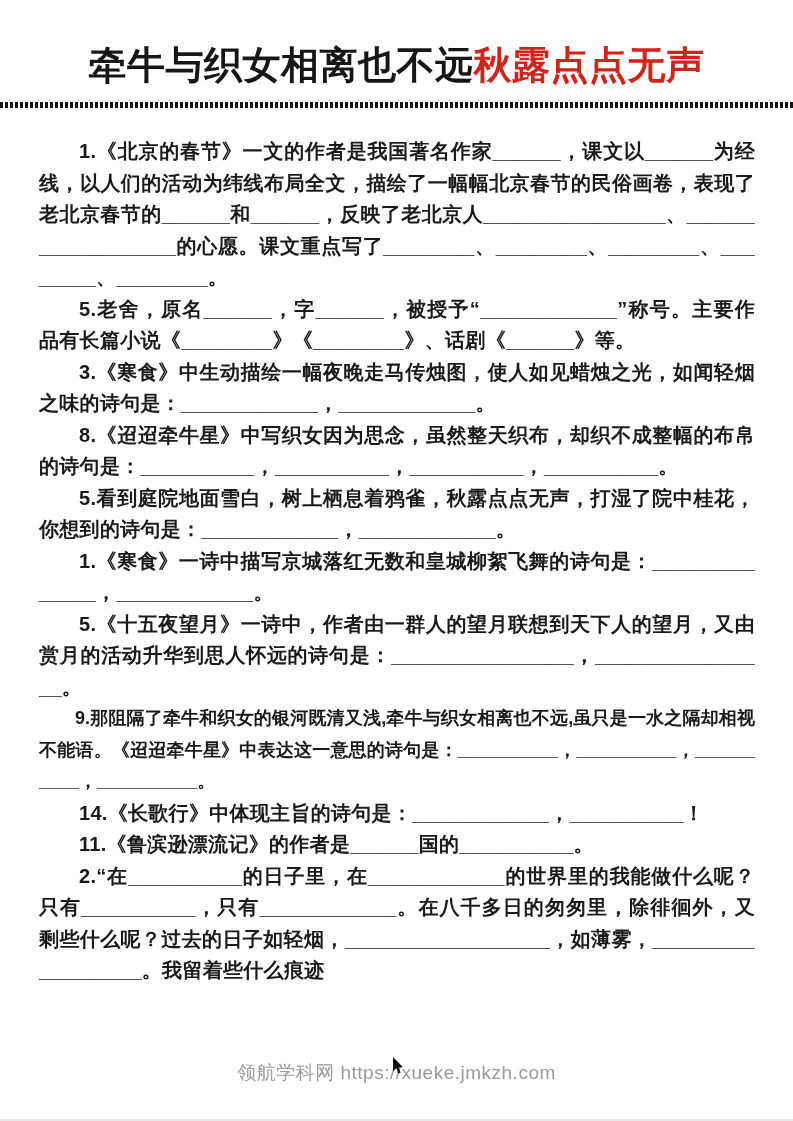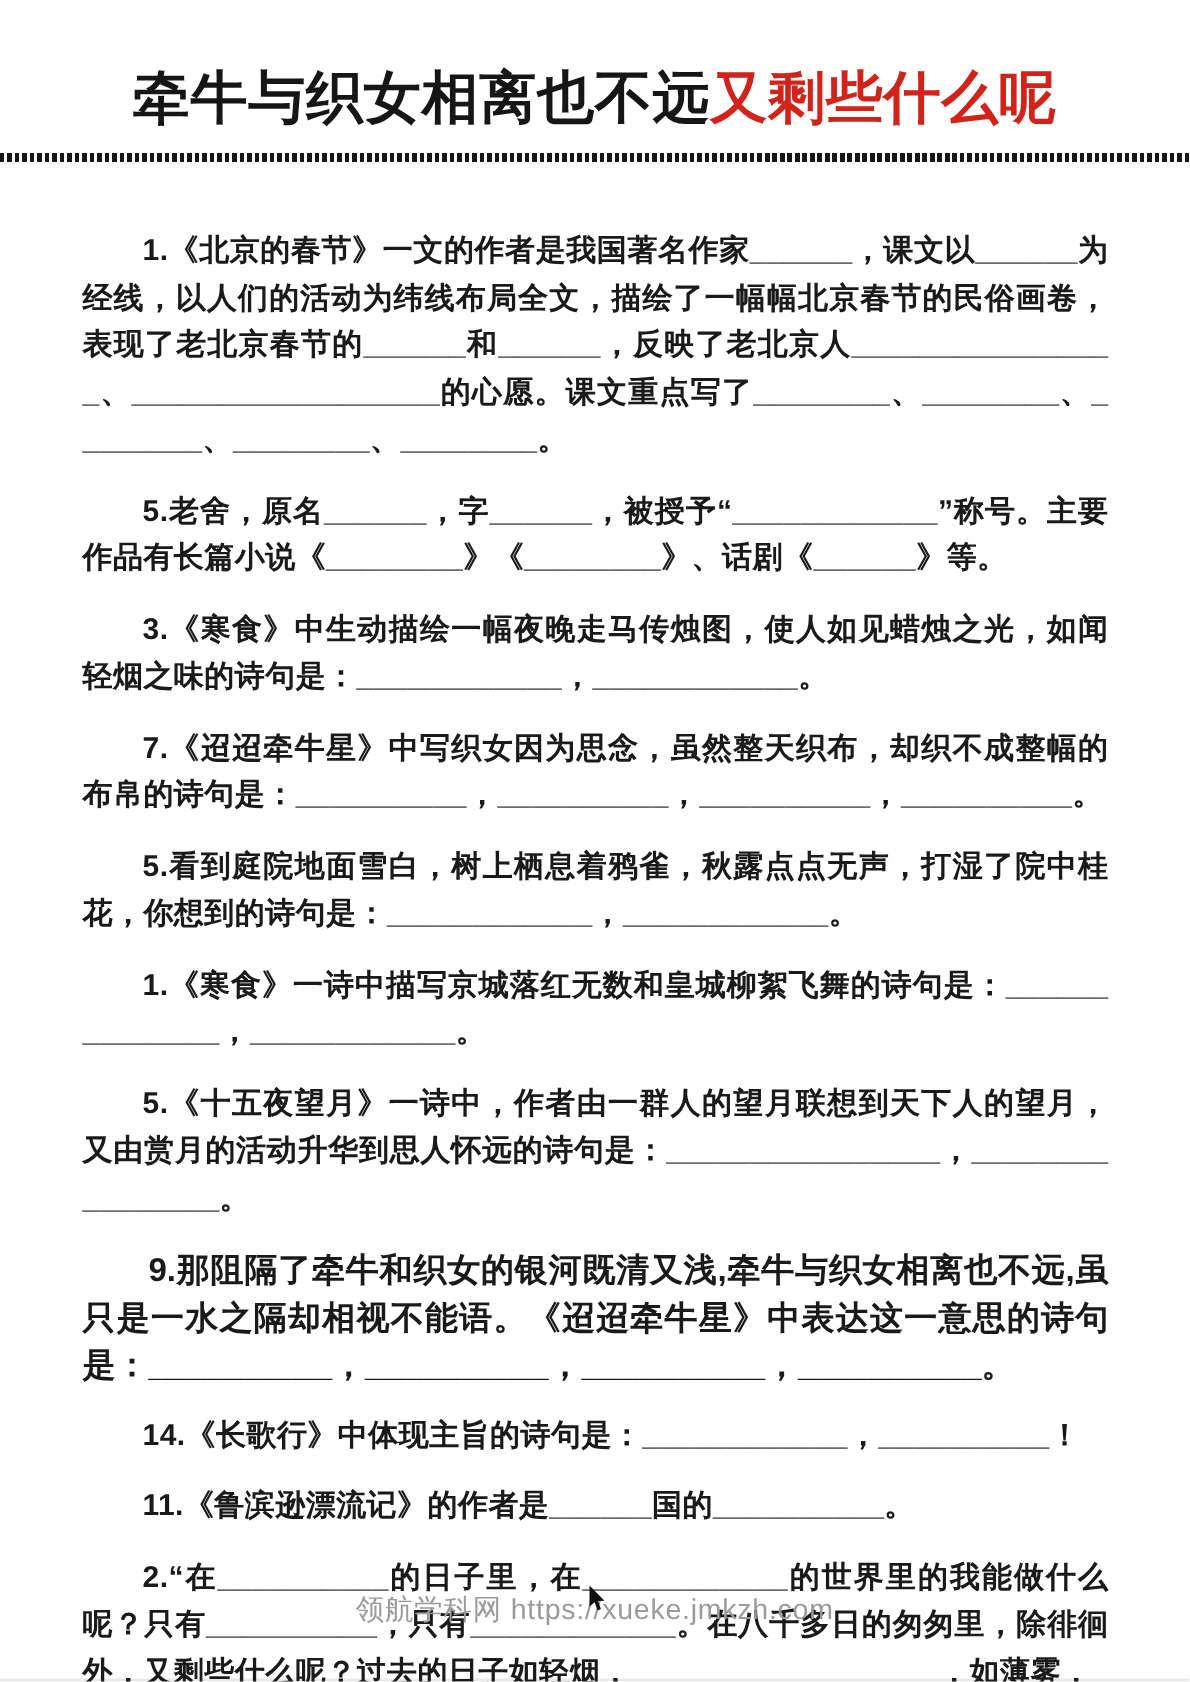--- a/index.html
+++ b/index.html
@@ -40,30 +40,30 @@
     background: repeating-linear-gradient(90deg, #161616 0 3px, transparent 3px 5px);
   }
   .content {
     position: absolute;
     top: 136px;
     left: 39px;
     width: 716px;
     color: #1a1a1a;
   }
   .content p {
-    margin: 16px;
+    margin: 0;
     font-size: 20px;
     font-weight: 700;
     line-height: 31.5px;
     text-indent: 2em;
     text-align: justify;
     letter-spacing: 0.3px;
     word-break: break-all;
   }
-  .content p.q9 { font-size: 22px; letter-spacing: 0; }
+  .content p.q9 { font-size: 18px; letter-spacing: 0; }
   .watermark {
     position: absolute;
     top: 1060px;
     left: 0;
     width: 100%;
     text-align: center;
     font-size: 19px;
     font-weight: 400;
     color: #9b9b9b;
     letter-spacing: 0.5px;
@@ -75,30 +75,30 @@
     width: 13px;
     height: 18px;
   }
 </style>
 </head>
 <body>
 
 <div class="page">
 
   <div class="title">
-    <span>牵牛与织女相离也不远</span><span class="red">又剩些什么呢</span>
+    <span>牵牛与织女相离也不远</span><span class="red">秋露点点无声</span>
   </div>
 
   <div class="dotted-divider"></div>
 
   <div class="content">
     <p>1.《北京的春节》一文的作者是我国著名作家______，课文以______为经线，以人们的活动为纬线布局全文，描绘了一幅幅北京春节的民俗画卷，表现了老北京春节的______和______，反映了老北京人________________、__________________的心愿。课文重点写了________、________、________、________、________。</p>
     <p>5.老舍，原名______，字______，被授予“____________”称号。主要作品有长篇小说《________》《________》、话剧《______》等。</p>
     <p>3.《寒食》中生动描绘一幅夜晚走马传烛图，使人如见蜡烛之光，如闻轻烟之味的诗句是：____________，____________。</p>
-    <p>7.《迢迢牵牛星》中写织女因为思念，虽然整天织布，却织不成整幅的布帛的诗句是：__________，__________，__________，__________。</p>
+    <p>8.《迢迢牵牛星》中写织女因为思念，虽然整天织布，却织不成整幅的布帛的诗句是：__________，__________，__________，__________。</p>
     <p>5.看到庭院地面雪白，树上栖息着鸦雀，秋露点点无声，打湿了院中桂花，你想到的诗句是：____________，____________。</p>
     <p>1.《寒食》一诗中描写京城落红无数和皇城柳絮飞舞的诗句是：______________，____________。</p>
     <p>5.《十五夜望月》一诗中，作者由一群人的望月联想到天下人的望月，又由赏月的活动升华到思人怀远的诗句是：________________，________________。</p>
     <p class="q9">9.那阻隔了牵牛和织女的银河既清又浅,牵牛与织女相离也不远,虽只是一水之隔却相视不能语。《迢迢牵牛星》中表达这一意思的诗句是：__________，__________，__________，__________。</p>
     <p>14.《长歌行》中体现主旨的诗句是：____________，__________！</p>
     <p>11.《鲁滨逊漂流记》的作者是______国的__________。</p>
     <p>2.“在__________的日子里，在____________的世界里的我能做什么呢？只有__________，只有____________。在八千多日的匆匆里，除徘徊外，又剩些什么呢？过去的日子如轻烟，__________________，如薄雾，__________________。我留着些什么痕迹</p>
   </div>
 
   <div class="watermark">

